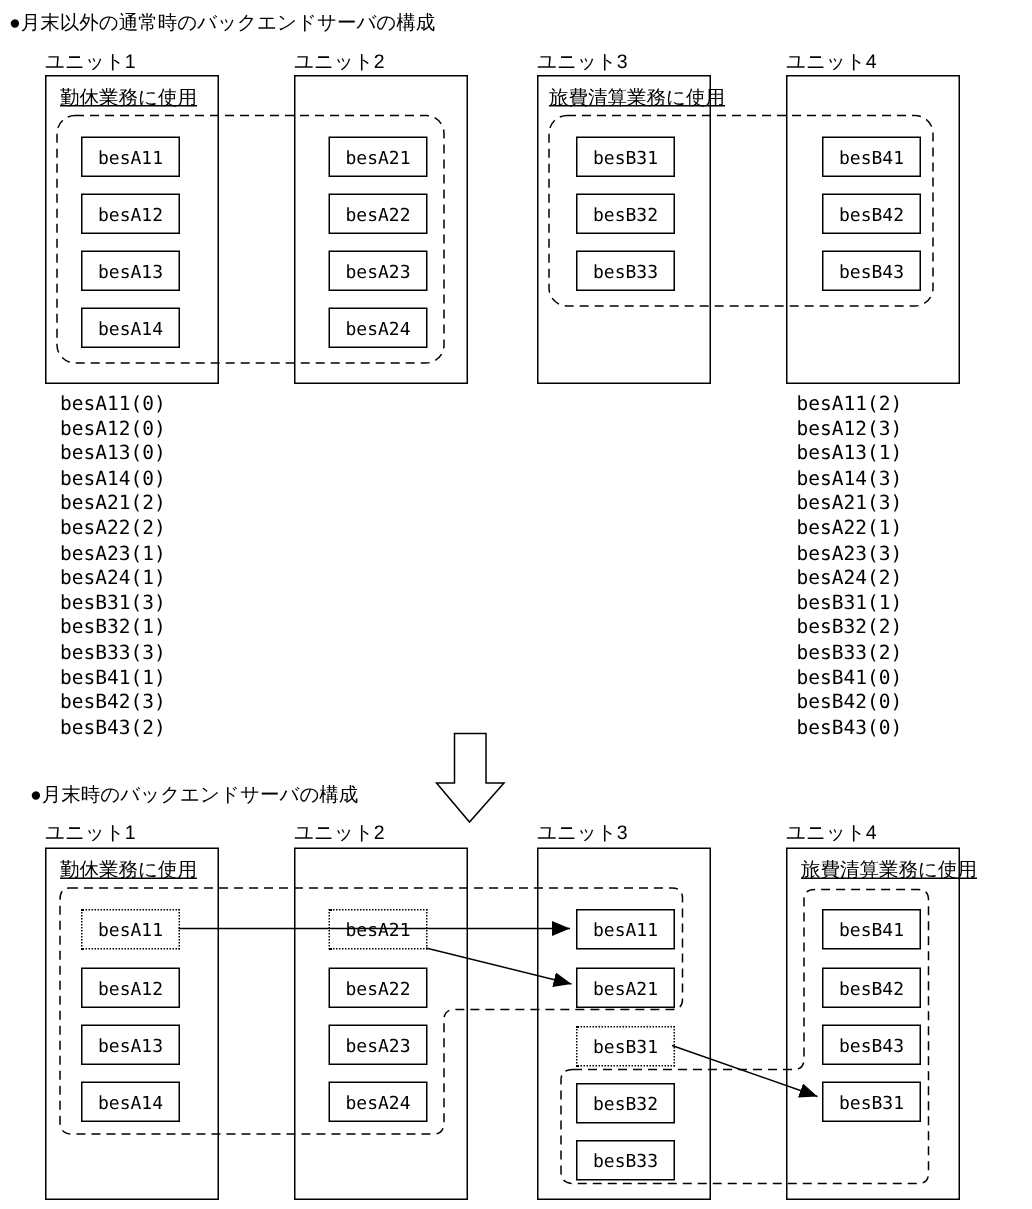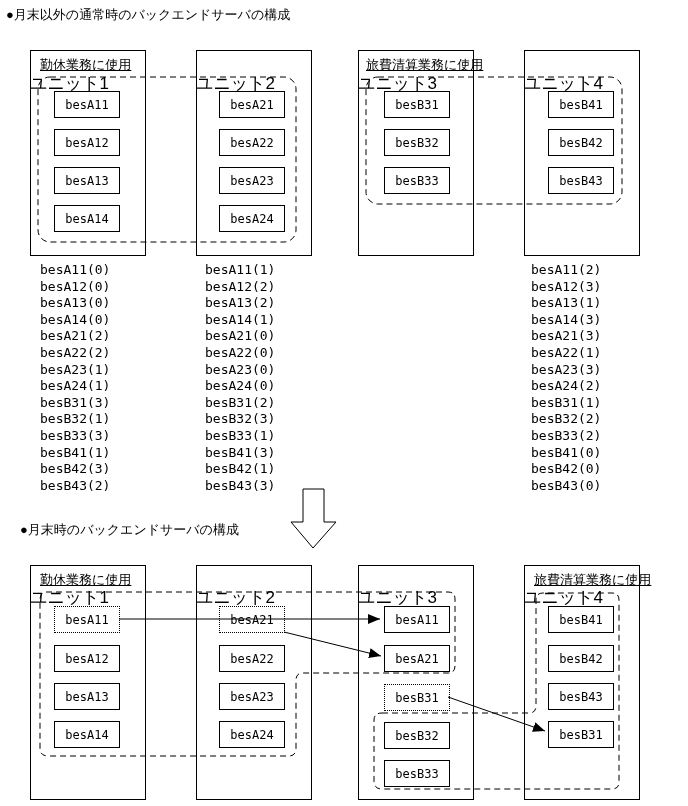--- a/index.html
+++ b/index.html
@@ -1,20 +1,20 @@
 <!DOCTYPE html>
 <html><head>
 <meta charset="utf-8">
 <style>
   html,body{margin:0;padding:0;background:#fff;}
   .page{position:relative;width:688px;height:806px;background:#fff;
         font-family:"Liberation Sans","DejaVu Sans",sans-serif;color:#000;overflow:hidden;}
   .abs{position:absolute;white-space:nowrap;}
   .title{font-size:13px;font-family:Liberation Serif, serif;}
-  .ulabel{font-size:17px;margin-top:40px;}
+  .ulabel{font-size:13px;}
   .usage{font-size:13px;text-decoration:underline;}
   .unit{position:absolute;border:1px solid #000;background:transparent;}
   .sbox{position:absolute;width:64px;height:25px;border:1px solid #000;background:#fff;
         font-family:"DejaVu Sans Mono","Liberation Mono",monospace;font-size:12px;
         display:flex;align-items:center;justify-content:center;}
   .sbox.ghost{border:1px dotted #000;background:#fff;}
   .slist{position:absolute;margin:0;font-family:"DejaVu Sans Mono","Liberation Mono",monospace;
          font-size:13px;line-height:16.6px;text-align:right;}
   svg.overlay{position:absolute;left:0;top:0;pointer-events:none;z-index:10;}
   .dash{fill:none;stroke:#000;stroke-width:1;stroke-dasharray:6 4;}
@@ -65,34 +65,20 @@
 besA21(2)
 besA22(2)
 besA23(1)
 besA24(1)
 besB31(3)
 besB32(1)
 besB33(3)
 besB41(1)
 besB42(3)
 besB43(2)</pre>
-  <pre class="slist" style="left:205px;top:262px">besA11(1)
-besA12(2)
-besA13(2)
-besA14(1)
-besA21(0)
-besA22(0)
-besA23(0)
-besA24(0)
-besB31(2)
-besB32(3)
-besB33(1)
-besB41(3)
-besB42(1)
-besB43(3)</pre>
   <pre class="slist" style="left:531px;top:262px">besA11(2)
 besA12(3)
 besA13(1)
 besA14(3)
 besA21(3)
 besA22(1)
 besA23(3)
 besA24(2)
 besB31(1)
 besB32(2)

